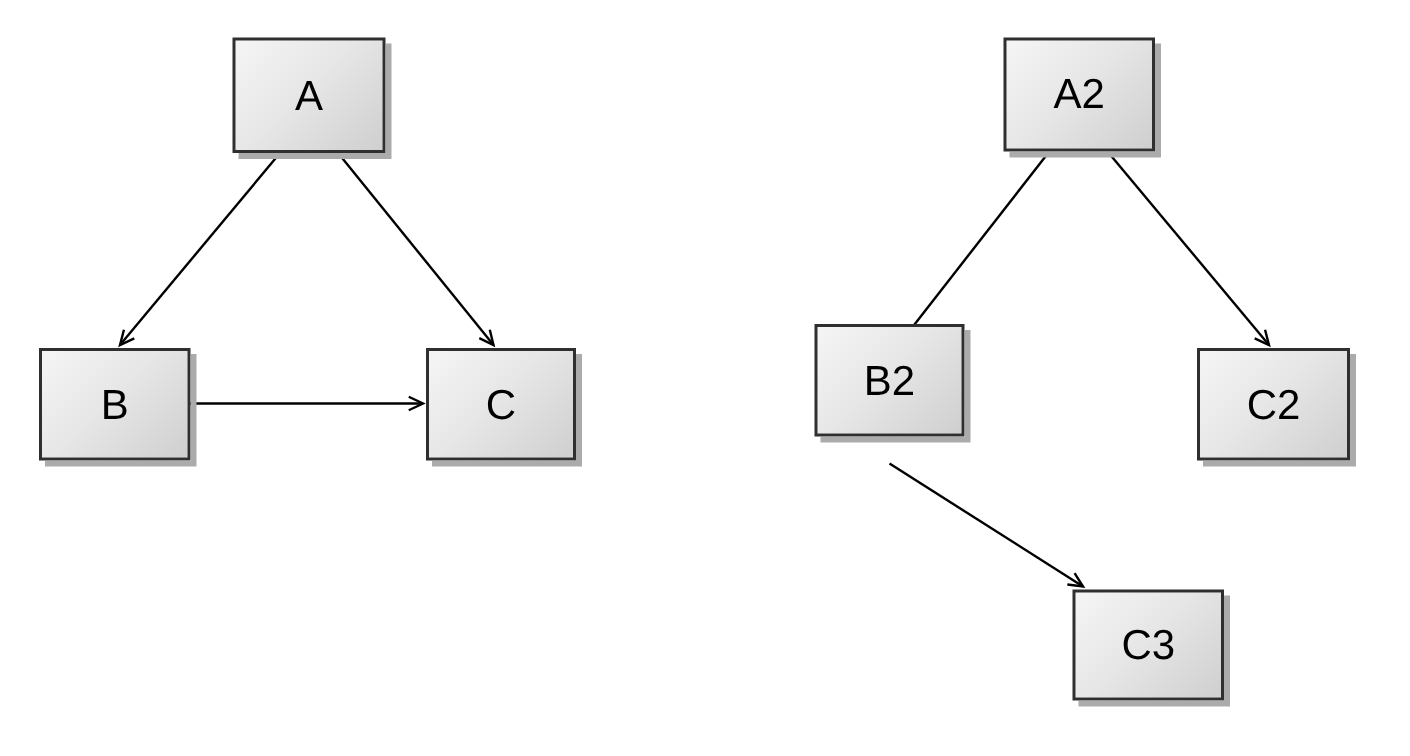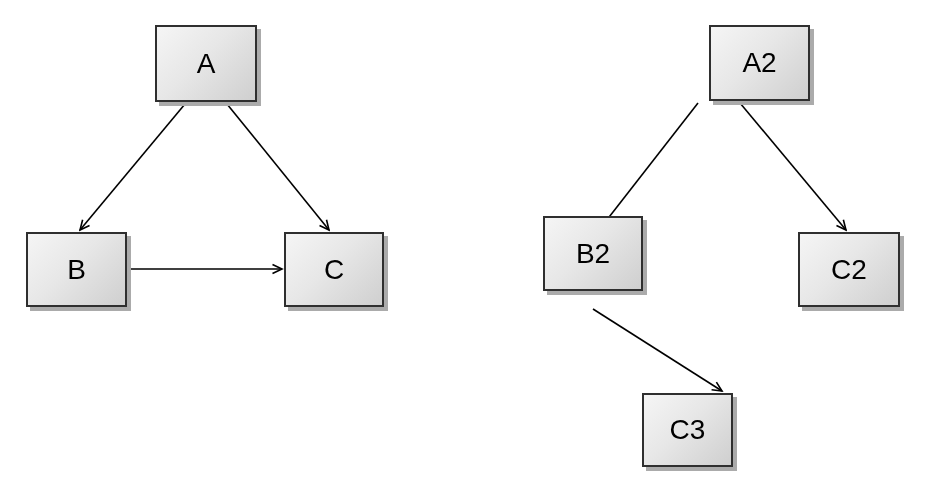--- a/index.html
+++ b/index.html
@@ -66,26 +66,26 @@
 
   <div class="node" style="left: 155px; top: 25px; width: 102px; height: 77px;">
     <span class="node-label">A</span>
   </div>
   <div class="node" style="left: 26px; top: 232px; width: 101px; height: 75px;">
     <span class="node-label">B</span>
   </div>
   <div class="node" style="left: 284px; top: 232px; width: 100px; height: 75px;">
     <span class="node-label">C</span>
   </div>
-  <div class="node" style="left: 669px; top: 25px; width: 101px; height: 76px; margin-left: 40px;">
+  <div class="node" style="left: 669px; top: 25px; width: 101px; height: 76px;">
     <span class="node-label">A2</span>
   </div>
   <div class="node" style="left: 543px; top: 216px; width: 100px; height: 75px;">
     <span class="node-label">B2</span>
   </div>
   <div class="node" style="left: 798px; top: 232px; width: 102px; height: 75px;">
     <span class="node-label">C2</span>
   </div>
-  <div class="node" style="left: 642px; top: 393px; width: 91px; height: 74px; align-items: center;">
+  <div class="node" style="left: 715px; top: 393px; width: 101px; height: 74px; align-items: center;">
     <span class="node-label">C3</span>
   </div>
 
 </div>
 
 </body></html>

